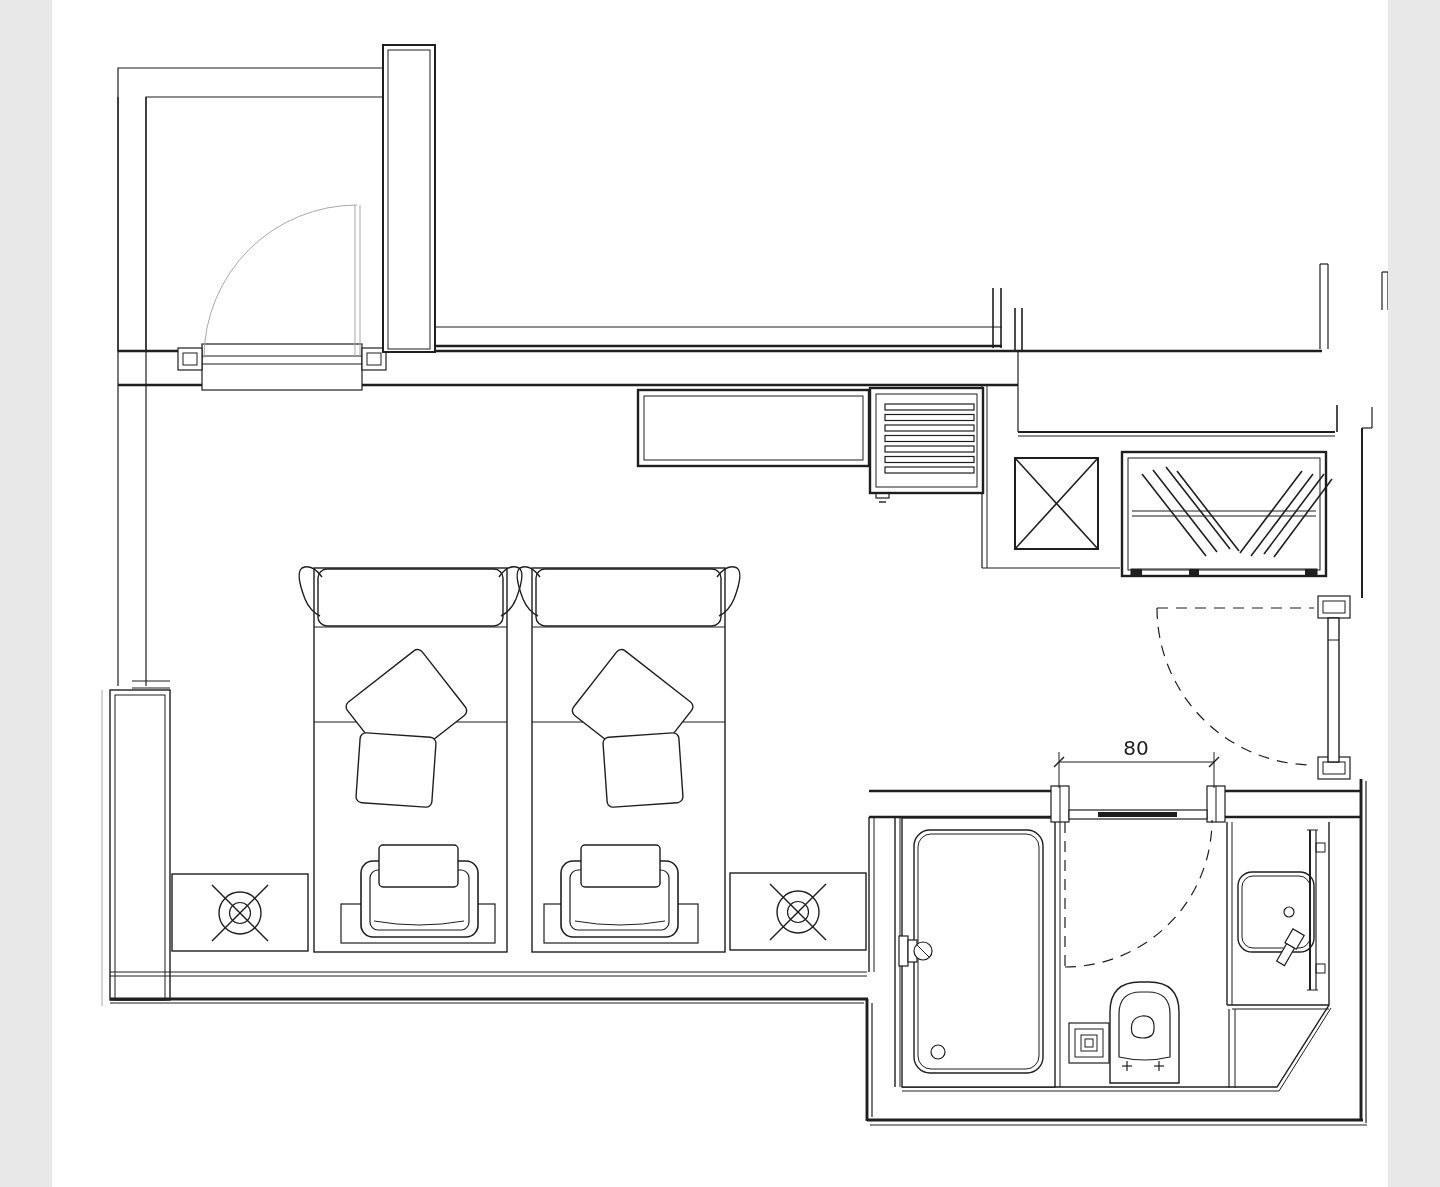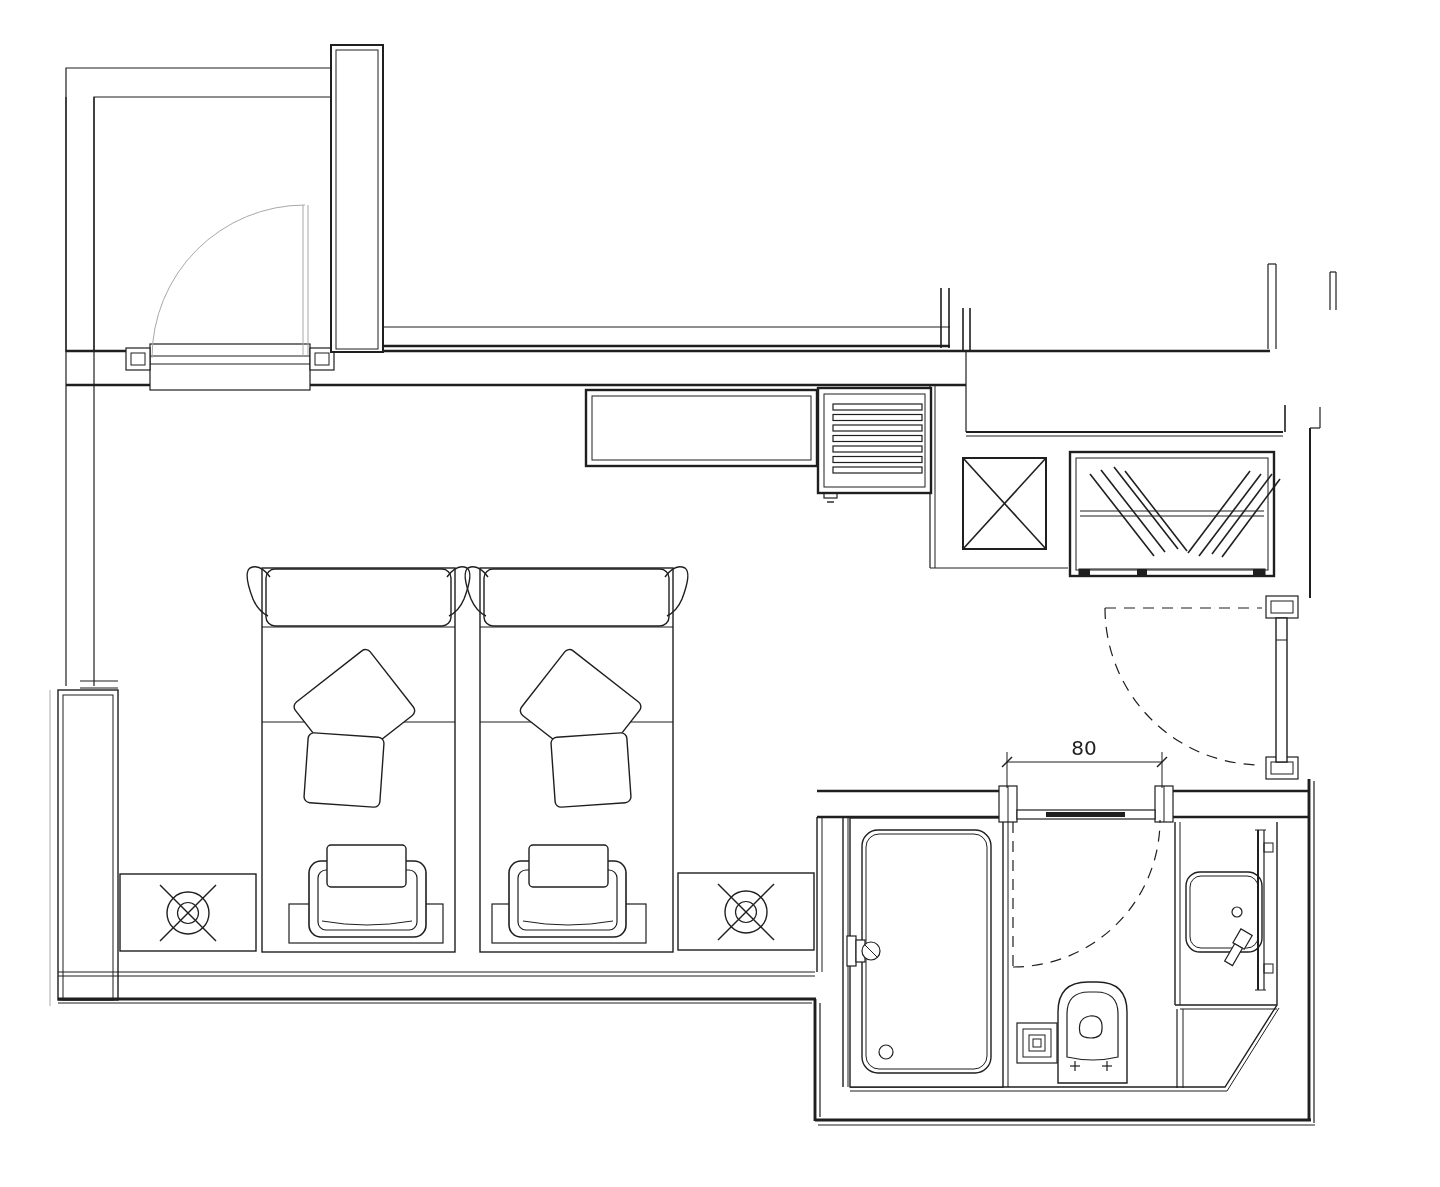--- a/index.html
+++ b/index.html
@@ -1,17 +1,17 @@
 <!DOCTYPE html>
 <html style="--ink: #1f1f1f; --light: #a8a8a8; --paper: #ffffff;"><head>
 <meta charset="utf-8">
 <style>
   html,body{margin:0;padding:0;background:#e8e8e8;}
   .sheet{
-    width:1440px;height:1187px;background:var(--paper,#fff);
+    width:1336px;height:1187px;background:var(--paper,#fff);
     position:relative;margin:0 auto;overflow:hidden;
     font-family:"DejaVu Sans", sans-serif;
   }
   svg{display:block}
   svg *{fill:none;stroke:var(--ink,#1f1f1f);stroke-width:1.2;stroke-linecap:butt;stroke-linejoin:miter}
   .s1{stroke-width:1}
   .s12{stroke-width:1.2}
   .s14{stroke-width:1.4}
   .s16{stroke-width:1.6}
   .s2{stroke-width:2}

